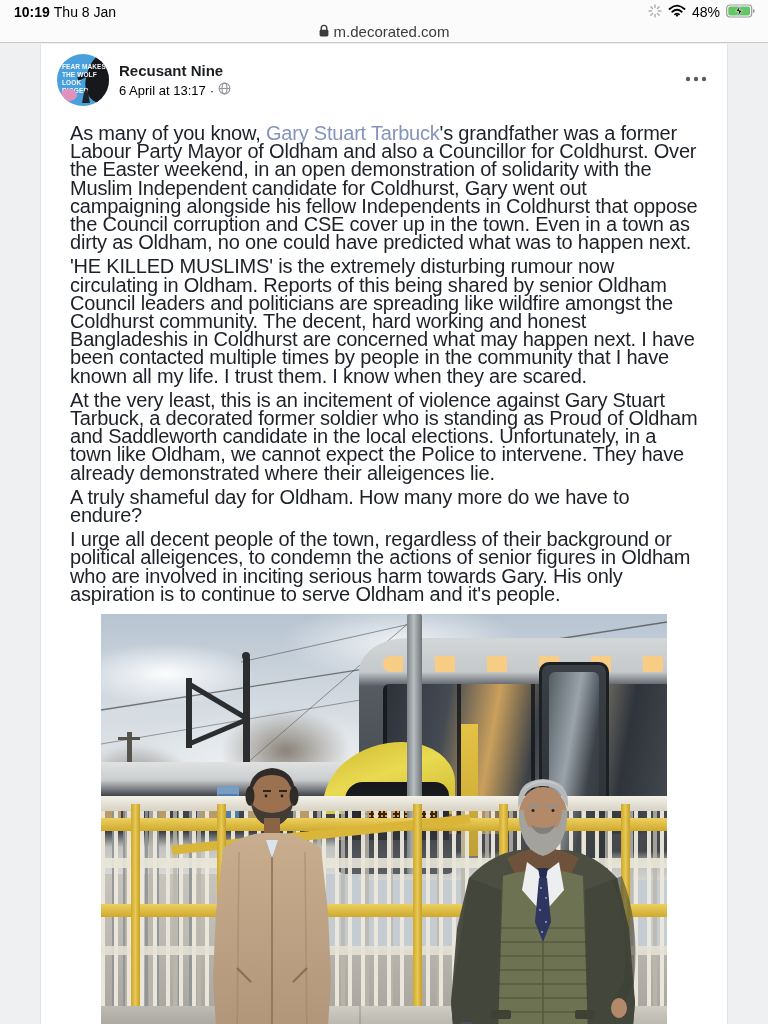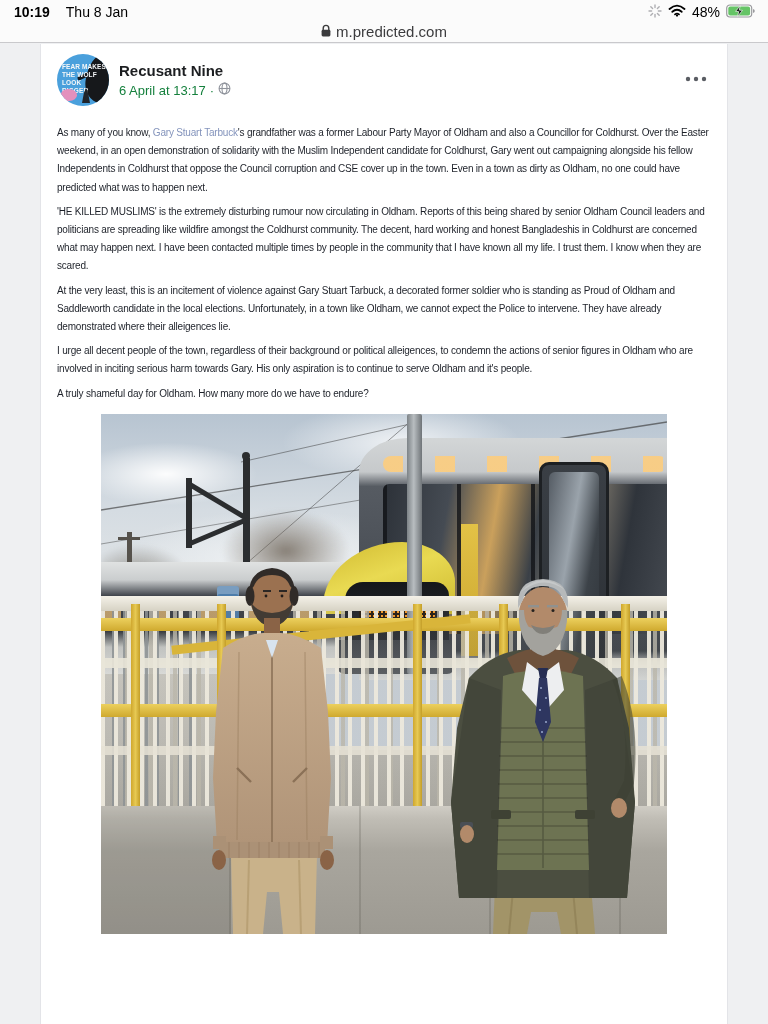--- a/index.html
+++ b/index.html
@@ -7,21 +7,21 @@
   .screen {
     position:relative; width:768px; height:1024px; overflow:hidden;
     background:#eff0f2; font-family:"Liberation Sans", sans-serif;
     -webkit-font-smoothing:antialiased;
   }
   
   .chrome { position:absolute; top:0; left:0; right:0; height:43px;
     background:#fbfbfb; border-bottom:1px solid #c9c9cc; z-index:50; }
   .status-bar { display:flex; justify-content:space-between; align-items:center;
     height:21px; padding:3px 12px 0 14px; font-size:14px; color:#000; }
-  .status-left { display:flex; gap:16px; font-weight:600;align-items:flex-end; }
+  .status-left { display:flex; gap:4px; font-weight:600;align-items:flex-end; }
   .status-left .date { font-weight:400; }
   .status-right { display:flex; align-items:center; gap:6px; font-weight:400; }
   .url-bar { height:21px; display:flex; align-items:center; justify-content:center;
     gap:5px; font-size:15px; color:#3c3c3e; }
   
   .page { position:absolute; top:44px; left:0; right:0; bottom:0; background:#eff0f2; }
   .card { margin:0 40px; width:688px; min-height:100%; background:#fff;
     border-left:1px solid #e3e4e8; border-right:1px solid #e3e4e8;
     padding:10px 16px 0; }
   
@@ -33,25 +33,25 @@
   .avatar .wolf-arm { position:absolute; right:18px; top:20px; width:14px; height:4px;
     background:#16181b; border-radius:2px; transform:rotate(-25deg); }
   .avatar .txt { position:absolute; left:5px; top:9px; font-size:6.5px; line-height:8px;
     font-weight:bold; color:#f5f7f8; letter-spacing:.1px; }
   .avatar .blob { position:absolute; left:4px; bottom:5px; width:16px; height:12px;
     background:#e390bd; border-radius:50% 60% 55% 45%; }
   .avatar .fig { position:absolute; left:25px; bottom:3px; width:8px; height:15px;
     background:#20242a; clip-path:polygon(50% 0,75% 30%,100% 100%,0 100%,25% 30%); }
   .author-block { margin-left:10px; }
   .author-name { font-size:15px; font-weight:700; color:#1c1e21; cursor:pointer; }
-  .post-meta { margin-top:3px; font-size:13px; color:#15803d; display:flex;
+  .post-meta { margin-top:3px; font-size:13px; color:#000000; display:flex;
     align-items:center; gap:4px; }
   .more-menu { margin-left:auto; align-self:flex-start; padding:14px 4px 8px; cursor:pointer; }
   
-  .post-text p { margin:0 0 6px; font-size:10px; line-height:18.2px;
+  .post-text p { margin:0 13px 6px; font-size:20px; line-height:18.2px;
     letter-spacing:-0.2px; color:#1d2129; }
   .post-text p:first-child { margin-top:18px; }
   .post-text a { color:#8494bc; text-decoration:none; cursor:pointer; }
   
   .photo { position:relative; width:566px; height:520px; margin:11px auto 0;
     overflow:hidden; background:#cdd5dd; cursor:pointer; }
   .ph { position:absolute; }
   .sky { left:0; top:0; width:566px; height:215px;
     background-image:
       radial-gradient(ellipse 130px 45px at 65px 60px, rgba(255,255,255,.95), rgba(255,255,255,0) 70%),
@@ -183,21 +183,21 @@
         </span>
       </div>
     </div>
     <div class="url-bar">
       <span>
         <svg width="10" height="13" viewBox="0 0 10 13">
           <path d="M2.2,6 V4.4 Q2.2,1.4 5,1.4 Q7.8,1.4 7.8,4.4 V6" fill="none" stroke="#3b3b3d" stroke-width="1.4"></path>
           <rect x="0.6" y="5.8" width="8.8" height="6.6" rx="1.4" fill="#3b3b3d"></rect>
         </svg>
       </span>
-      <span>m.predicted.com</span>
+      <span>m.decorated.com</span>
     </div>
   </div>
 
   <div class="page">
     <div class="card">
 
       <div class="post-header">
         <div class="avatar">
           <div class="wolf"></div>
           <div class="wolf-arm"></div>
@@ -233,22 +233,22 @@
               <circle cx="19" cy="3" r="2.2" fill="#5a5d63"></circle>
             </svg>
           </span>
         </div>
       </div>
 
       <div class="post-text">
         <p><span>As many of you know, </span><a>Gary Stuart Tarbuck</a><span>'s grandfather was a former Labour Party Mayor of Oldham and also a Councillor for Coldhurst. Over the Easter weekend, in an open demonstration of solidarity with the Muslim Independent candidate for Coldhurst, Gary went out campaigning alongside his fellow Independents in Coldhurst that oppose the Council corruption and CSE cover up in the town. Even in a town as dirty as Oldham, no one could have predicted what was to happen next.</span></p>
         <p>'HE KILLED MUSLIMS' is the extremely disturbing rumour now circulating in Oldham. Reports of this being shared by senior Oldham Council leaders and politicians are spreading like wildfire amongst the Coldhurst community. The decent, hard working and honest Bangladeshis in Coldhurst are concerned what may happen next. I have been contacted multiple times by people in the community that I have known all my life. I trust them. I know when they are scared.</p>
         <p>At the very least, this is an incitement of violence against Gary Stuart Tarbuck, a decorated former soldier who is standing as Proud of Oldham and Saddleworth candidate in the local elections. Unfortunately, in a town like Oldham, we cannot expect the Police to intervene. They have already demonstrated where their alleigences lie.</p>
+        <p>A truly shameful day for Oldham. How many more do we have to endure?</p>
         <p>I urge all decent people of the town, regardless of their background or political alleigences, to condemn the actions of senior figures in Oldham who are involved in inciting serious harm towards Gary. His only aspiration is to continue to serve Oldham and it's people.</p>
-        <p>A truly shameful day for Oldham. How many more do we have to endure?</p>
       </div>
 
       <div class="photo" role="img" aria-label="Two men standing in front of cream and yellow railings at a tram stop, with Metrolink trams and overhead wires behind them">
         <div class="ph sky"></div>
         <svg class="ph wires" width="566" height="230" viewBox="0 0 566 230">
           <g stroke="#3a3a3a" fill="none">
             <line x1="566" y1="8" x2="0" y2="96" stroke-width="1.3" opacity="0.65"></line>
             <line x1="566" y1="34" x2="0" y2="130" stroke-width="1" opacity="0.45"></line>
             <line x1="318" y1="0" x2="70" y2="215" stroke-width="1" opacity="0.5"></line>
             <line x1="140" y1="48" x2="318" y2="8" stroke-width="1" opacity="0.5"></line>

